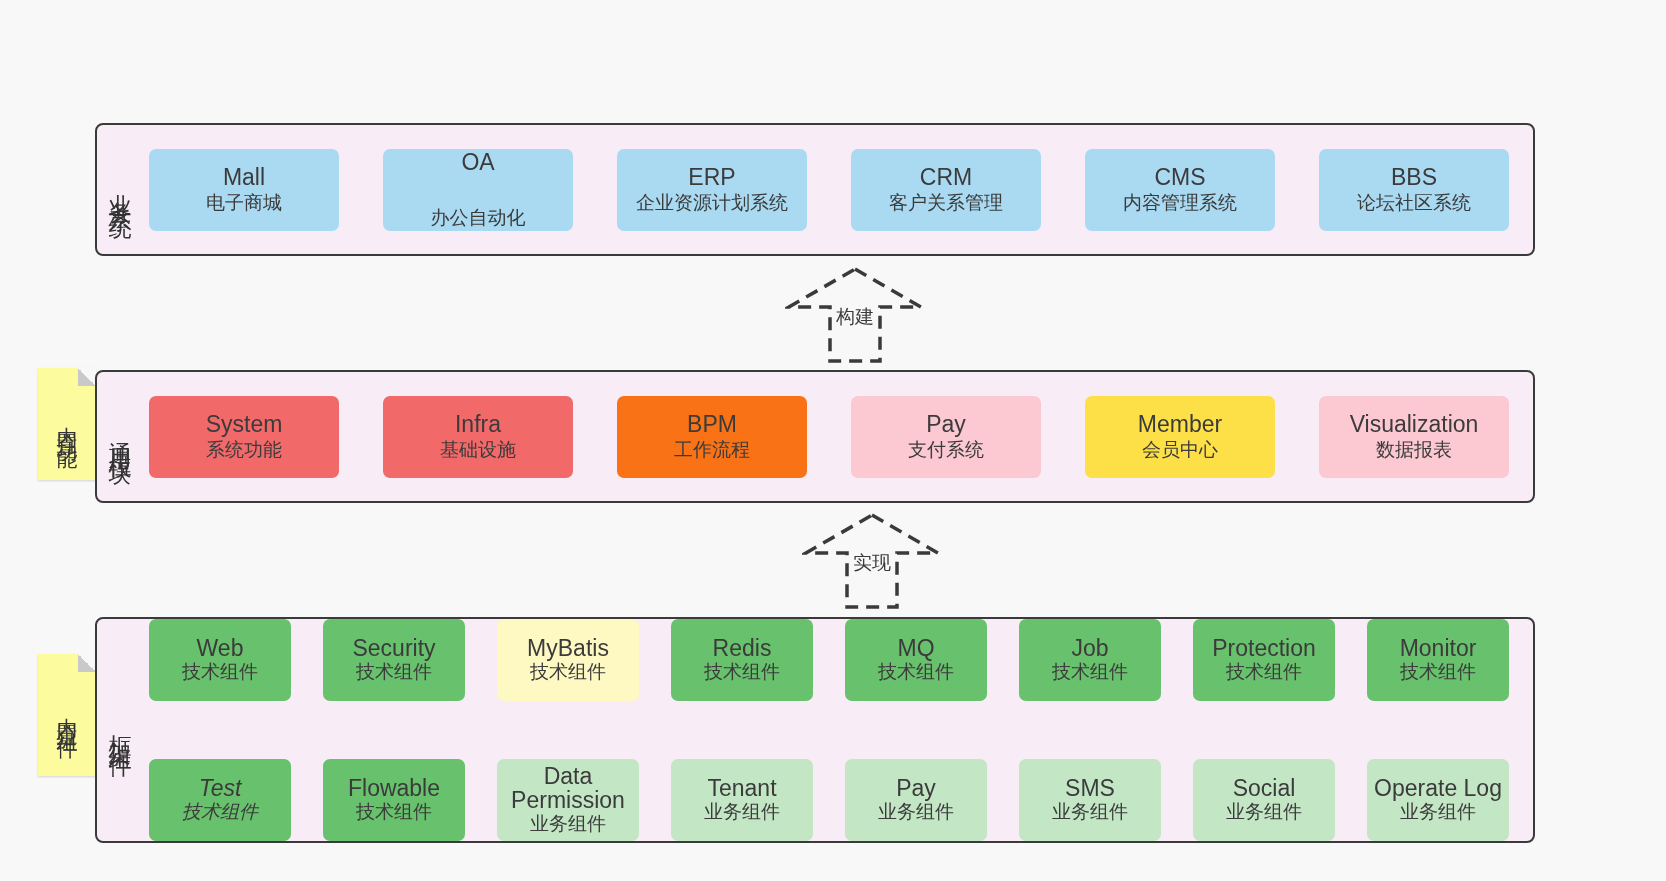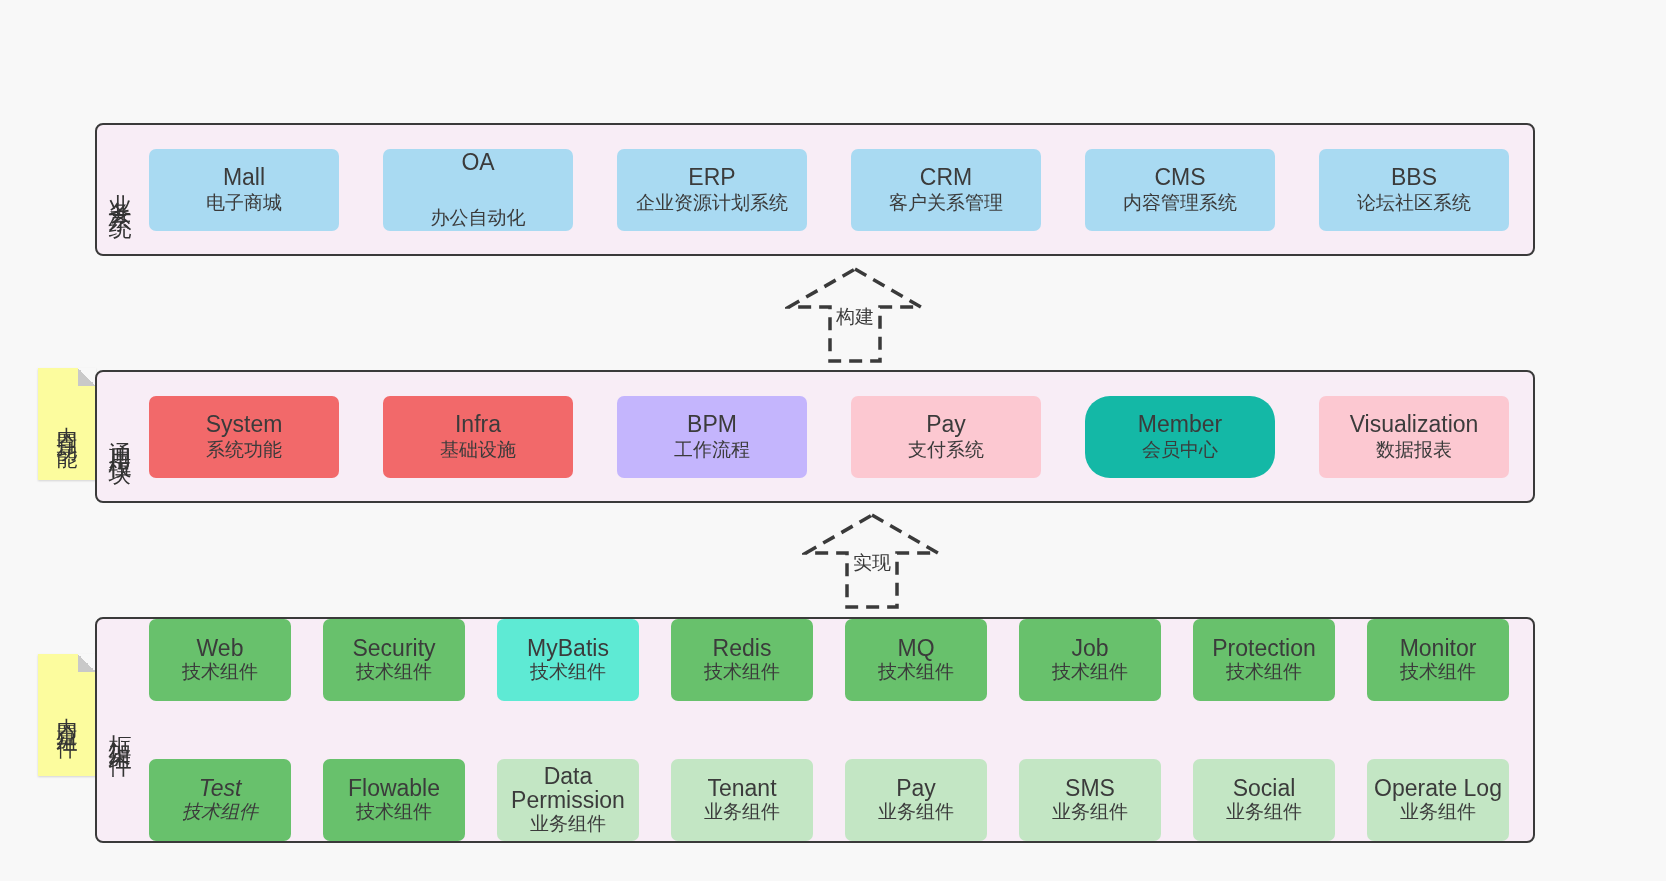--- a/index.html
+++ b/index.html
@@ -140,29 +140,29 @@
   <div class="band-label">通用模块</div>
   <div class="box-area">
       <div class="box box-wide" style="background: rgb(242, 105, 106);">
         <span class="t">System</span>
         <span class="s">系统功能</span>
       </div>
       <div class="box box-wide" style="background: rgb(242, 105, 106);">
         <span class="t">Infra</span>
         <span class="s">基础设施</span>
       </div>
-      <div class="box box-wide" style="background: #c4b5fd; text-align: right;">
+      <div class="box box-wide" style="background: #f97316; text-align: right;">
         <span class="t">BPM</span>
         <span class="s">工作流程</span>
       </div>
       <div class="box box-wide" style="background: rgb(252, 200, 209);">
         <span class="t">Pay</span>
         <span class="s">支付系统</span>
       </div>
-      <div class="box box-wide" style="background: #14b8a6; border-radius: 25px;">
+      <div class="box box-wide" style="background: #fde047;">
         <span class="t">Member</span>
         <span class="s">会员中心</span>
       </div>
       <div class="box box-wide" style="background: rgb(252, 200, 209);">
         <span class="t">Visualization</span>
         <span class="s">数据报表</span>
       </div>
     </div>
 </div>
 
@@ -171,21 +171,21 @@
   <div class="box-grid">
     <div class="box-row">
         <div class="box box-narrow" style="background: rgb(104, 193, 108);">
           <span class="t">Web</span>
           <span class="s">技术组件</span>
         </div>
         <div class="box box-narrow" style="background: rgb(104, 193, 108);">
           <span class="t">Security</span>
           <span class="s">技术组件</span>
         </div>
-        <div class="box box-narrow" style="background: #5eead4;">
+        <div class="box box-narrow" style="background: #fef9c3;">
           <span class="t">MyBatis</span>
           <span class="s">技术组件</span>
         </div>
         <div class="box box-narrow" style="background: rgb(104, 193, 108);">
           <span class="t">Redis</span>
           <span class="s">技术组件</span>
         </div>
         <div class="box box-narrow" style="background: rgb(104, 193, 108);">
           <span class="t">MQ</span>
           <span class="s">技术组件</span>

